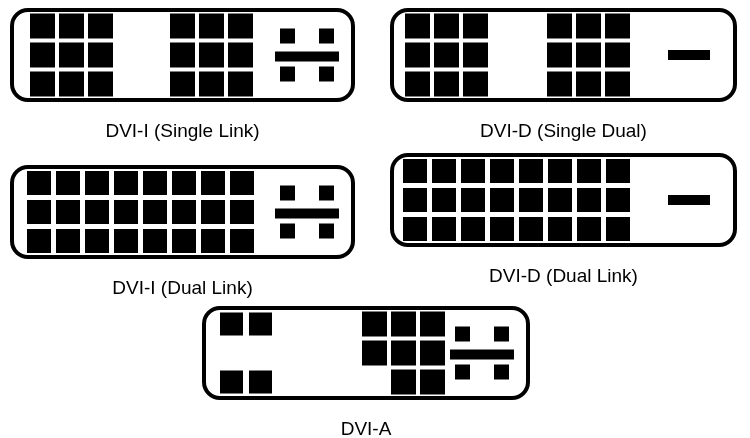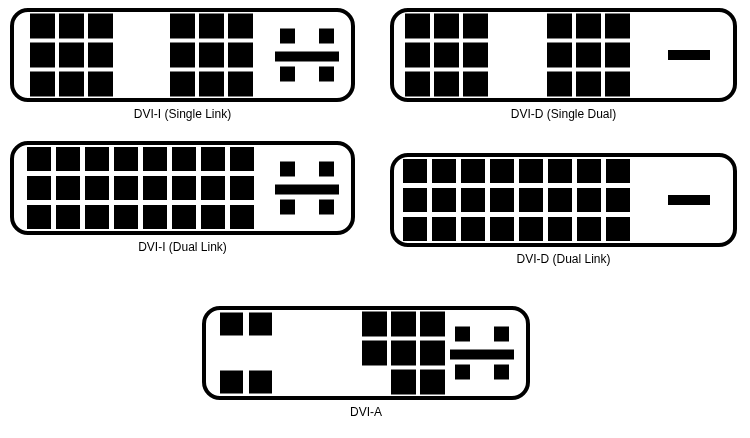--- a/index.html
+++ b/index.html
@@ -19,38 +19,38 @@
   .canvas {
     position: absolute;
     inset: 0;
   }
   .fig {
     position: absolute;
     margin: 0;
   }
   .f0 { left: 10px;  top: 8px;   width: 345px; }
   .f1 { left: 390px; top: 8px;   width: 347px; }
-  .f2 { left: 10px;  top: 141px; width: 345px; }
+  .f2 { left: 10px;  top: 165px; width: 345px; }
   .f3 { left: 390px; top: 153px; width: 347px; }
   .f4 { left: 202px; top: 306px; width: 328px; }
 
   .plug {
     height: 94px;
     box-sizing: border-box;
     border: 4px solid var(--ink);
     border-radius: 18px;
     background: var(--bg);
     position: relative;
   }
   .lbl {
     text-align: center;
-    font-size: 12px;
+    font-size: 19px;
     line-height: 1.15;
     color: var(--ink);
-    margin-top: 6px;
+    margin-top: 18px;
   }
 
   .pin-grid {
     position: absolute;
     top: 50%;
     transform: translateY(-50%);
     display: grid;
   }
   .pin { background: var(--ink); }
   .pin.gap { background: transparent; }

